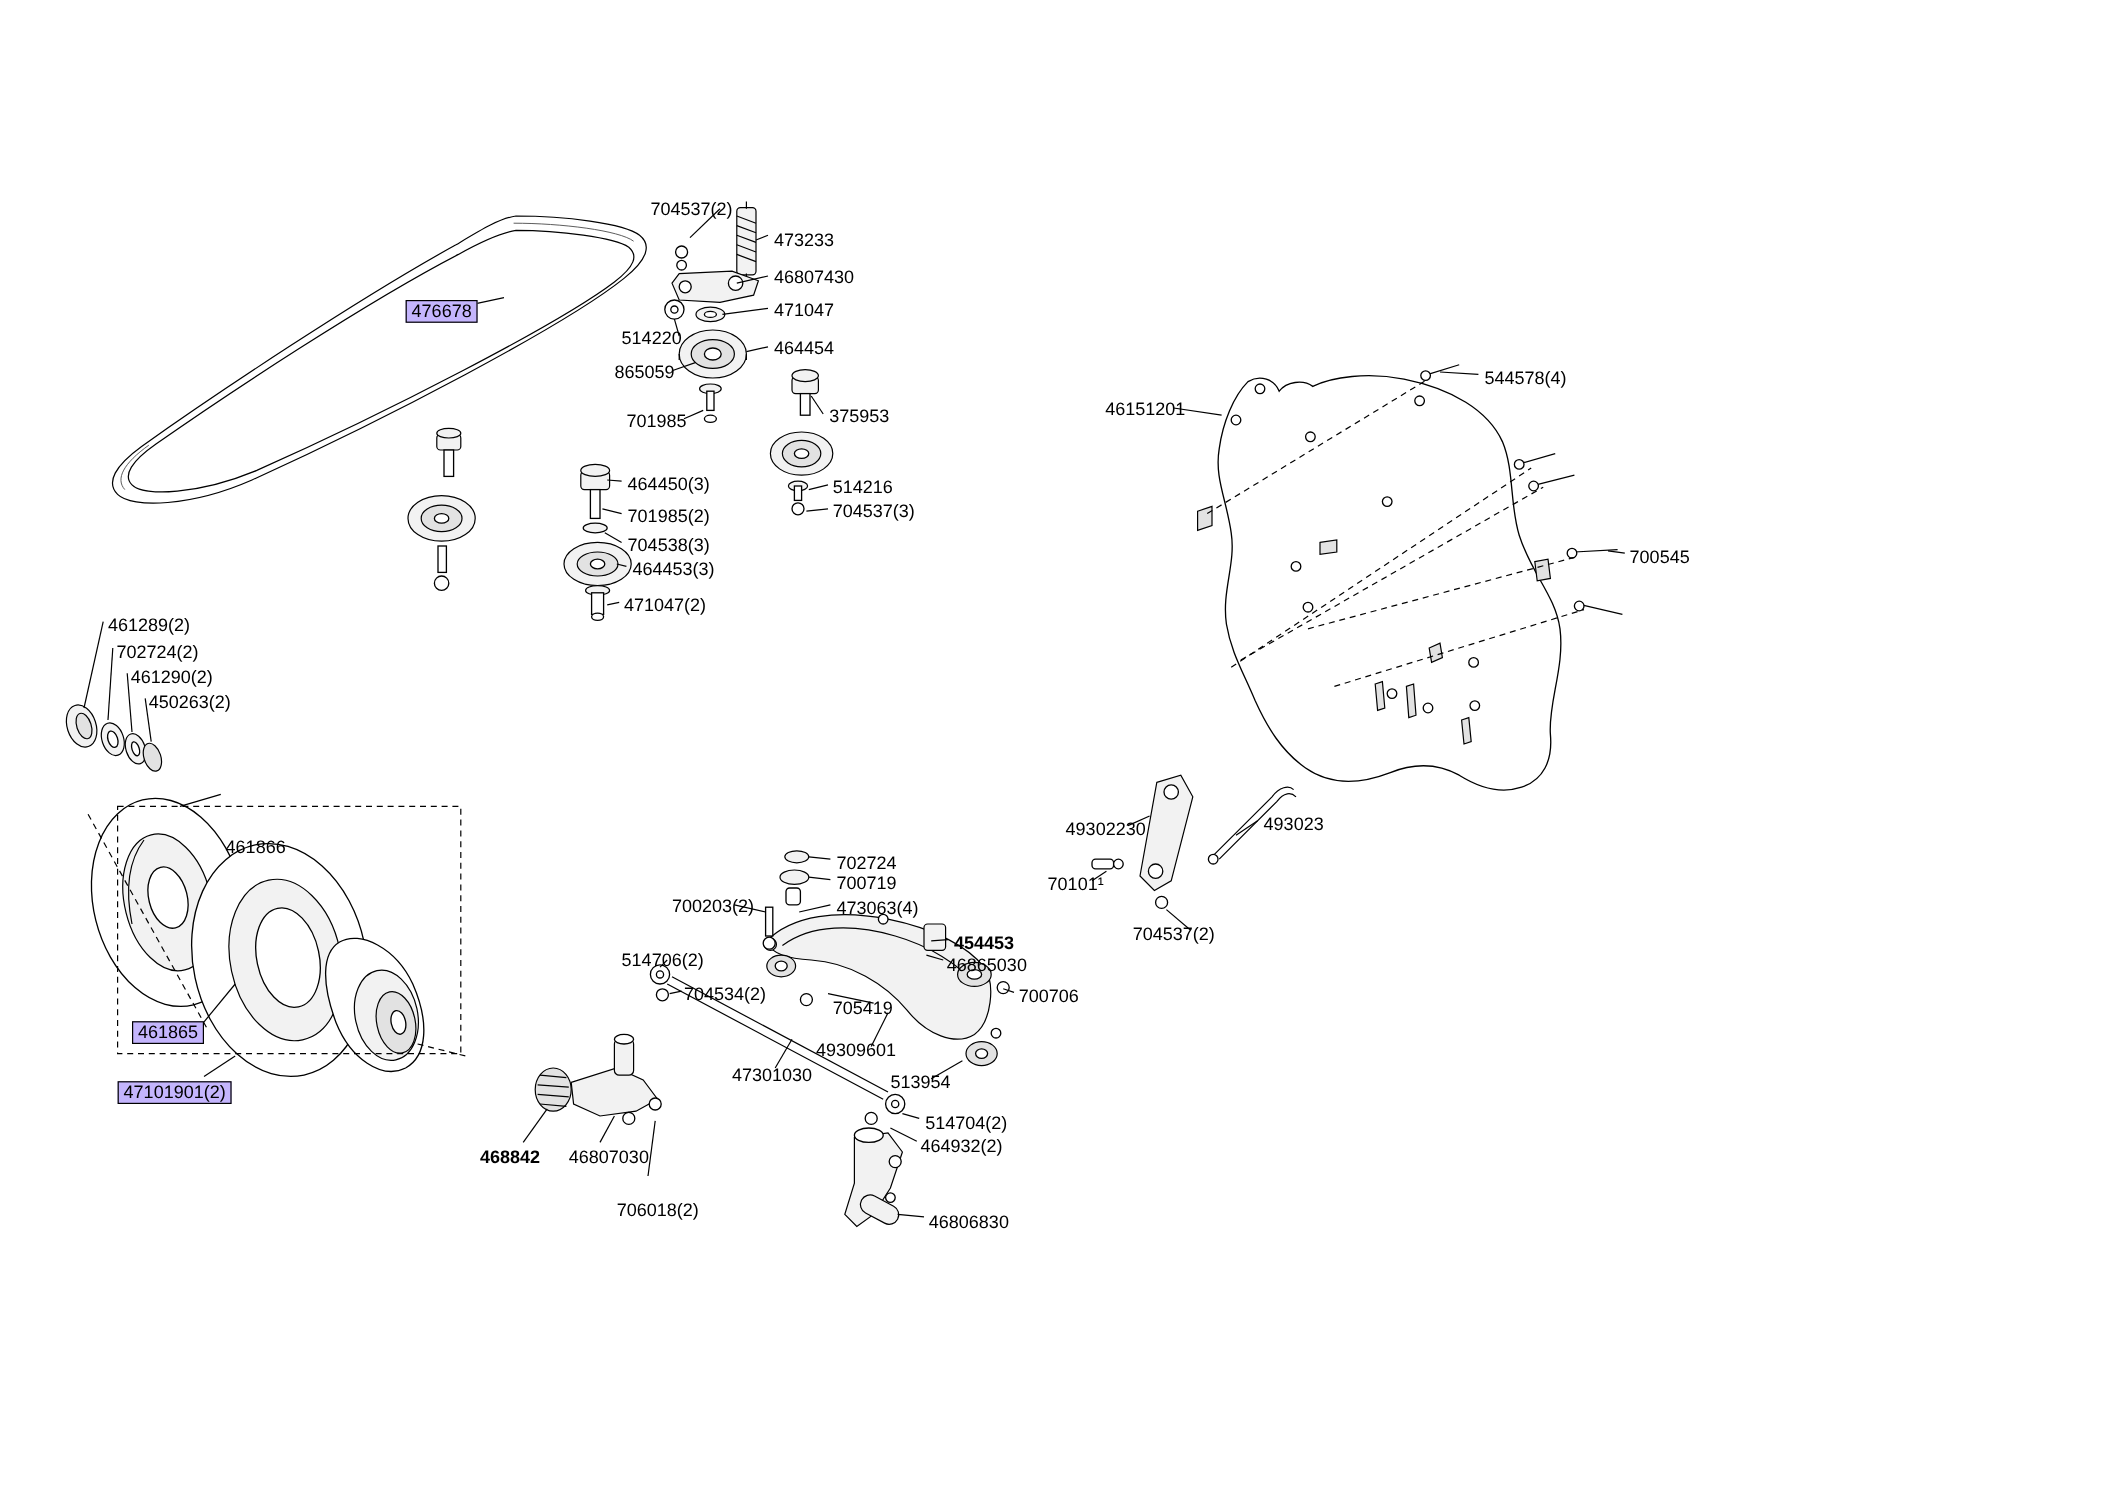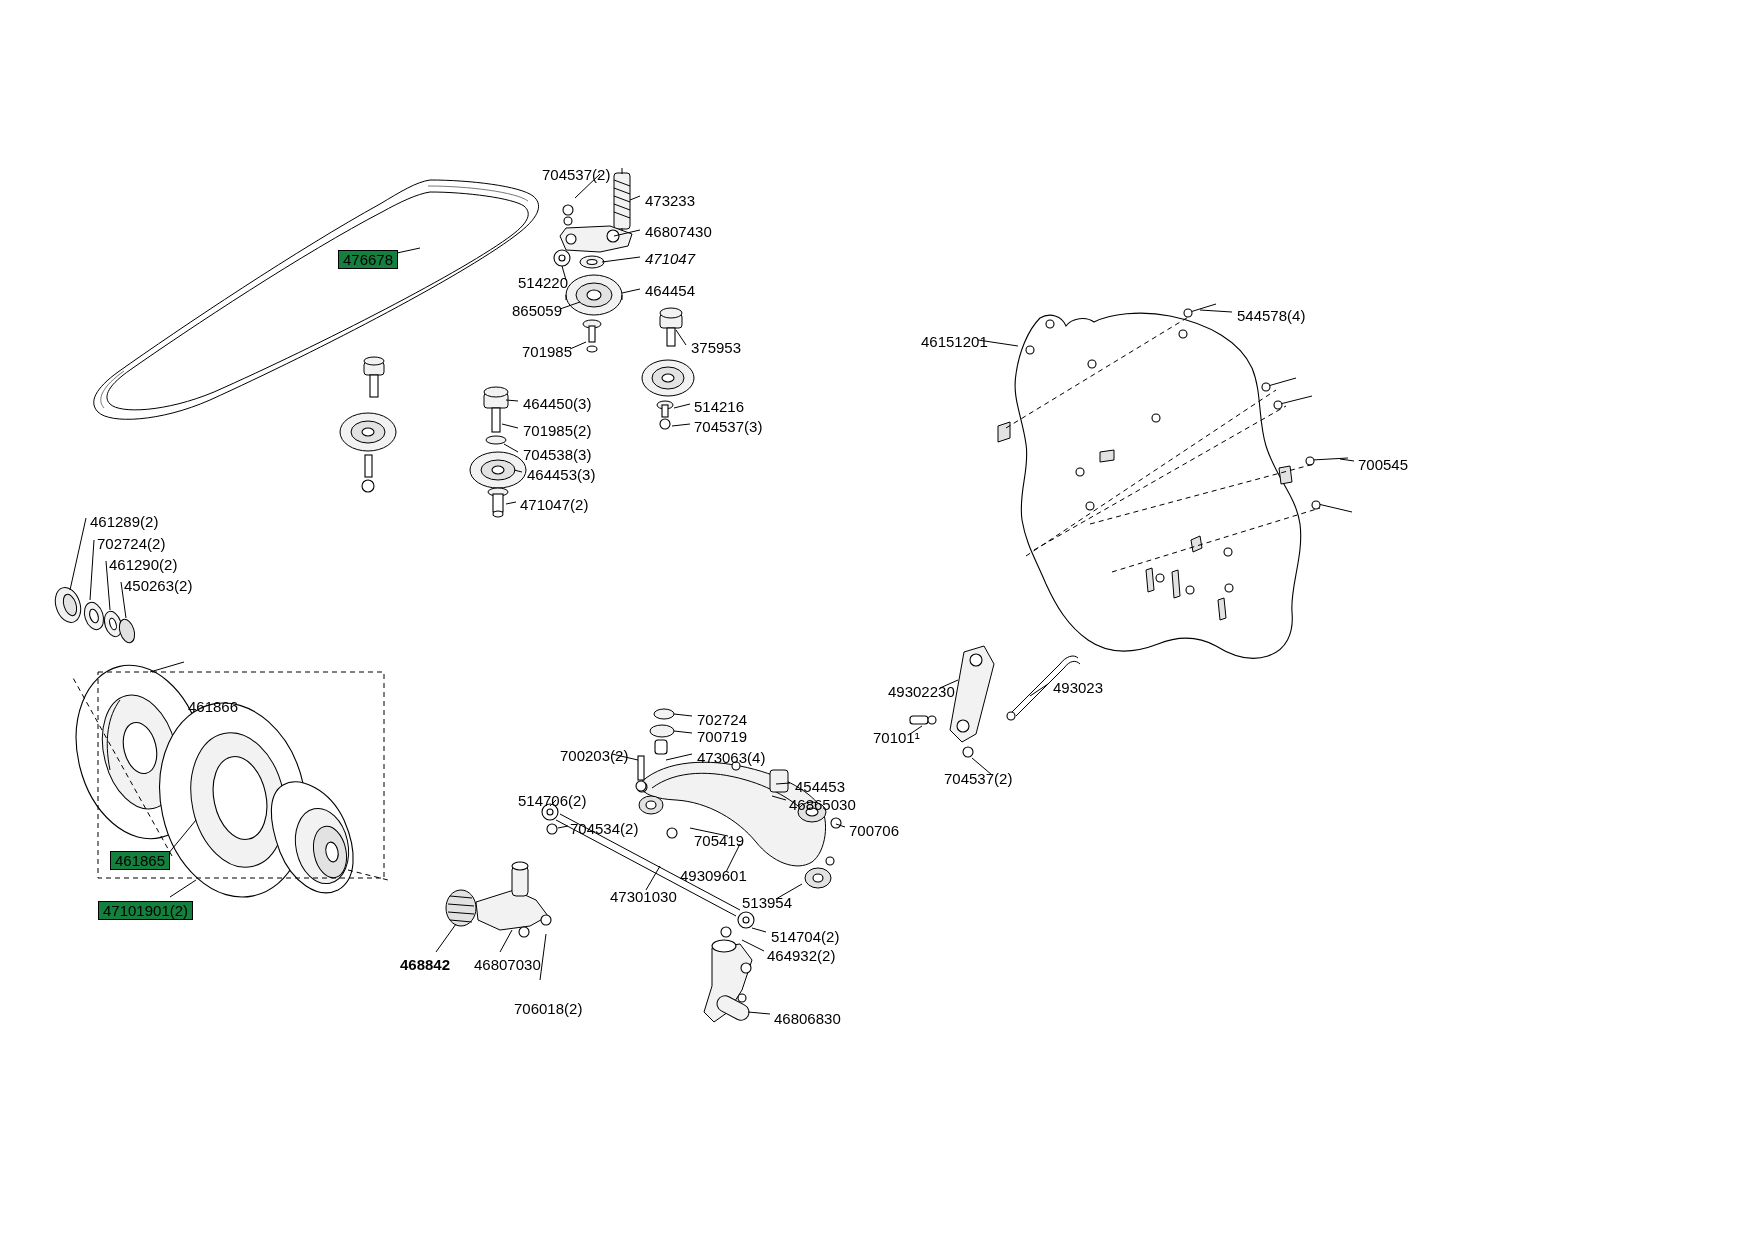--- a/index.html
+++ b/index.html
@@ -1,20 +1,20 @@
 <!DOCTYPE html>
 <html><head>
 <meta charset="utf-8">
 <style>
   html,body{margin:0;padding:0;background:#ffffff;}
   body{width:1754px;height:1240px;position:relative;overflow:hidden;
        font-family:"Liberation Sans", sans-serif;color:#000;}
   #diagram{position:absolute;left:0;top:0;width:1754px;height:1240px;}
   .lbl{position:absolute;font-size:15px;line-height:15px;color:#000;white-space:nowrap;}
-  .lbl.boxed{border:1px solid #000;padding:1px 4px;background:#15803d;}
+  .lbl.boxed{border:1px solid #000;padding:1px 4px;background:#c4b5fd;}
   svg{position:absolute;left:0;top:0;}
   .ln{stroke:#000;stroke-width:1;fill:none;}
   .ln-d{stroke:#000;stroke-width:1;fill:none;stroke-dasharray:5 4;}
   .ln-t{stroke:#555;stroke-width:0.8;fill:none;}
   .sh{fill:#ffffff;stroke:#000;stroke-width:1.1;}
   .sh2{fill:#f2f2f2;stroke:#000;stroke-width:1;}
   .sh3{fill:#e2e2e2;stroke:#000;stroke-width:1;}
 </style>
 </head>
 <body>
@@ -314,21 +314,21 @@
     <path class="ln" d="M1048,684 L1030,696"></path>
     <path class="ln" d="M910,734 L922,726"></path>
     <path class="ln" d="M992,775 L972,758"></path>
   </g>
 </svg>
 
 <div id="label-layer">
       <div class="lbl" style="left: 542px; top: 167px;">704537(2)</div>
       <div class="lbl" style="left: 645px; top: 193px;">473233</div>
       <div class="lbl" style="left: 645px; top: 224px;">46807430</div>
-      <div class="lbl" style="left: 645px; top: 251px; font-style: italic;">471047</div>
+      <div class="lbl" style="left: 645px; top: 251px;">471047</div>
       <div class="lbl" style="left: 518px; top: 275px;">514220</div>
       <div class="lbl" style="left: 645px; top: 283px;">464454</div>
       <div class="lbl" style="left: 512px; top: 303px;">865059</div>
       <div class="lbl" style="left: 522px; top: 344px;">701985</div>
       <div class="lbl" style="left: 691px; top: 340px;">375953</div>
       <div class="lbl boxed" style="left: 338px; top: 250px;">476678</div>
       <div class="lbl" style="left: 523px; top: 396px;">464450(3)</div>
       <div class="lbl" style="left: 523px; top: 423px;">701985(2)</div>
       <div class="lbl" style="left: 523px; top: 447px;">704538(3)</div>
       <div class="lbl" style="left: 527px; top: 467px;">464453(3)</div>
@@ -345,21 +345,21 @@
       <div class="lbl" style="left: 400px; top: 957px; font-weight: bold;">468842</div>
       <div class="lbl" style="left: 474px; top: 957px;">46807030</div>
       <div class="lbl" style="left: 514px; top: 985px; margin-top: 16px;">706018(2)</div>
       <div class="lbl" style="left: 518px; top: 793px;">514706(2)</div>
       <div class="lbl" style="left: 570px; top: 821px;">704534(2)</div>
       <div class="lbl" style="left: 610px; top: 889px;">47301030</div>
       <div class="lbl" style="left: 560px; top: 748px;">700203(2)</div>
       <div class="lbl" style="left: 697px; top: 712px;">702724</div>
       <div class="lbl" style="left: 697px; top: 729px;">700719</div>
       <div class="lbl" style="left: 697px; top: 750px;">473063(4)</div>
-      <div class="lbl" style="left: 795px; top: 779px;">454453</div>
+      <div class="lbl" style="left: 795px; top: 779px; font-weight: bold;">454453</div>
       <div class="lbl" style="left: 789px; top: 797px;">46865030</div>
       <div class="lbl" style="left: 694px; top: 833px;">705419</div>
       <div class="lbl" style="left: 849px; top: 823px;">700706</div>
       <div class="lbl" style="left: 680px; top: 868px;">49309601</div>
       <div class="lbl" style="left: 742px; top: 895px;">513954</div>
       <div class="lbl" style="left: 771px; top: 929px;">514704(2)</div>
       <div class="lbl" style="left: 767px; top: 948px;">464932(2)</div>
       <div class="lbl" style="left: 774px; top: 1011px;">46806830</div>
       <div class="lbl" style="left: 921px; top: 334px;">46151201</div>
       <div class="lbl" style="left: 1237px; top: 308px;">544578(4)</div>

